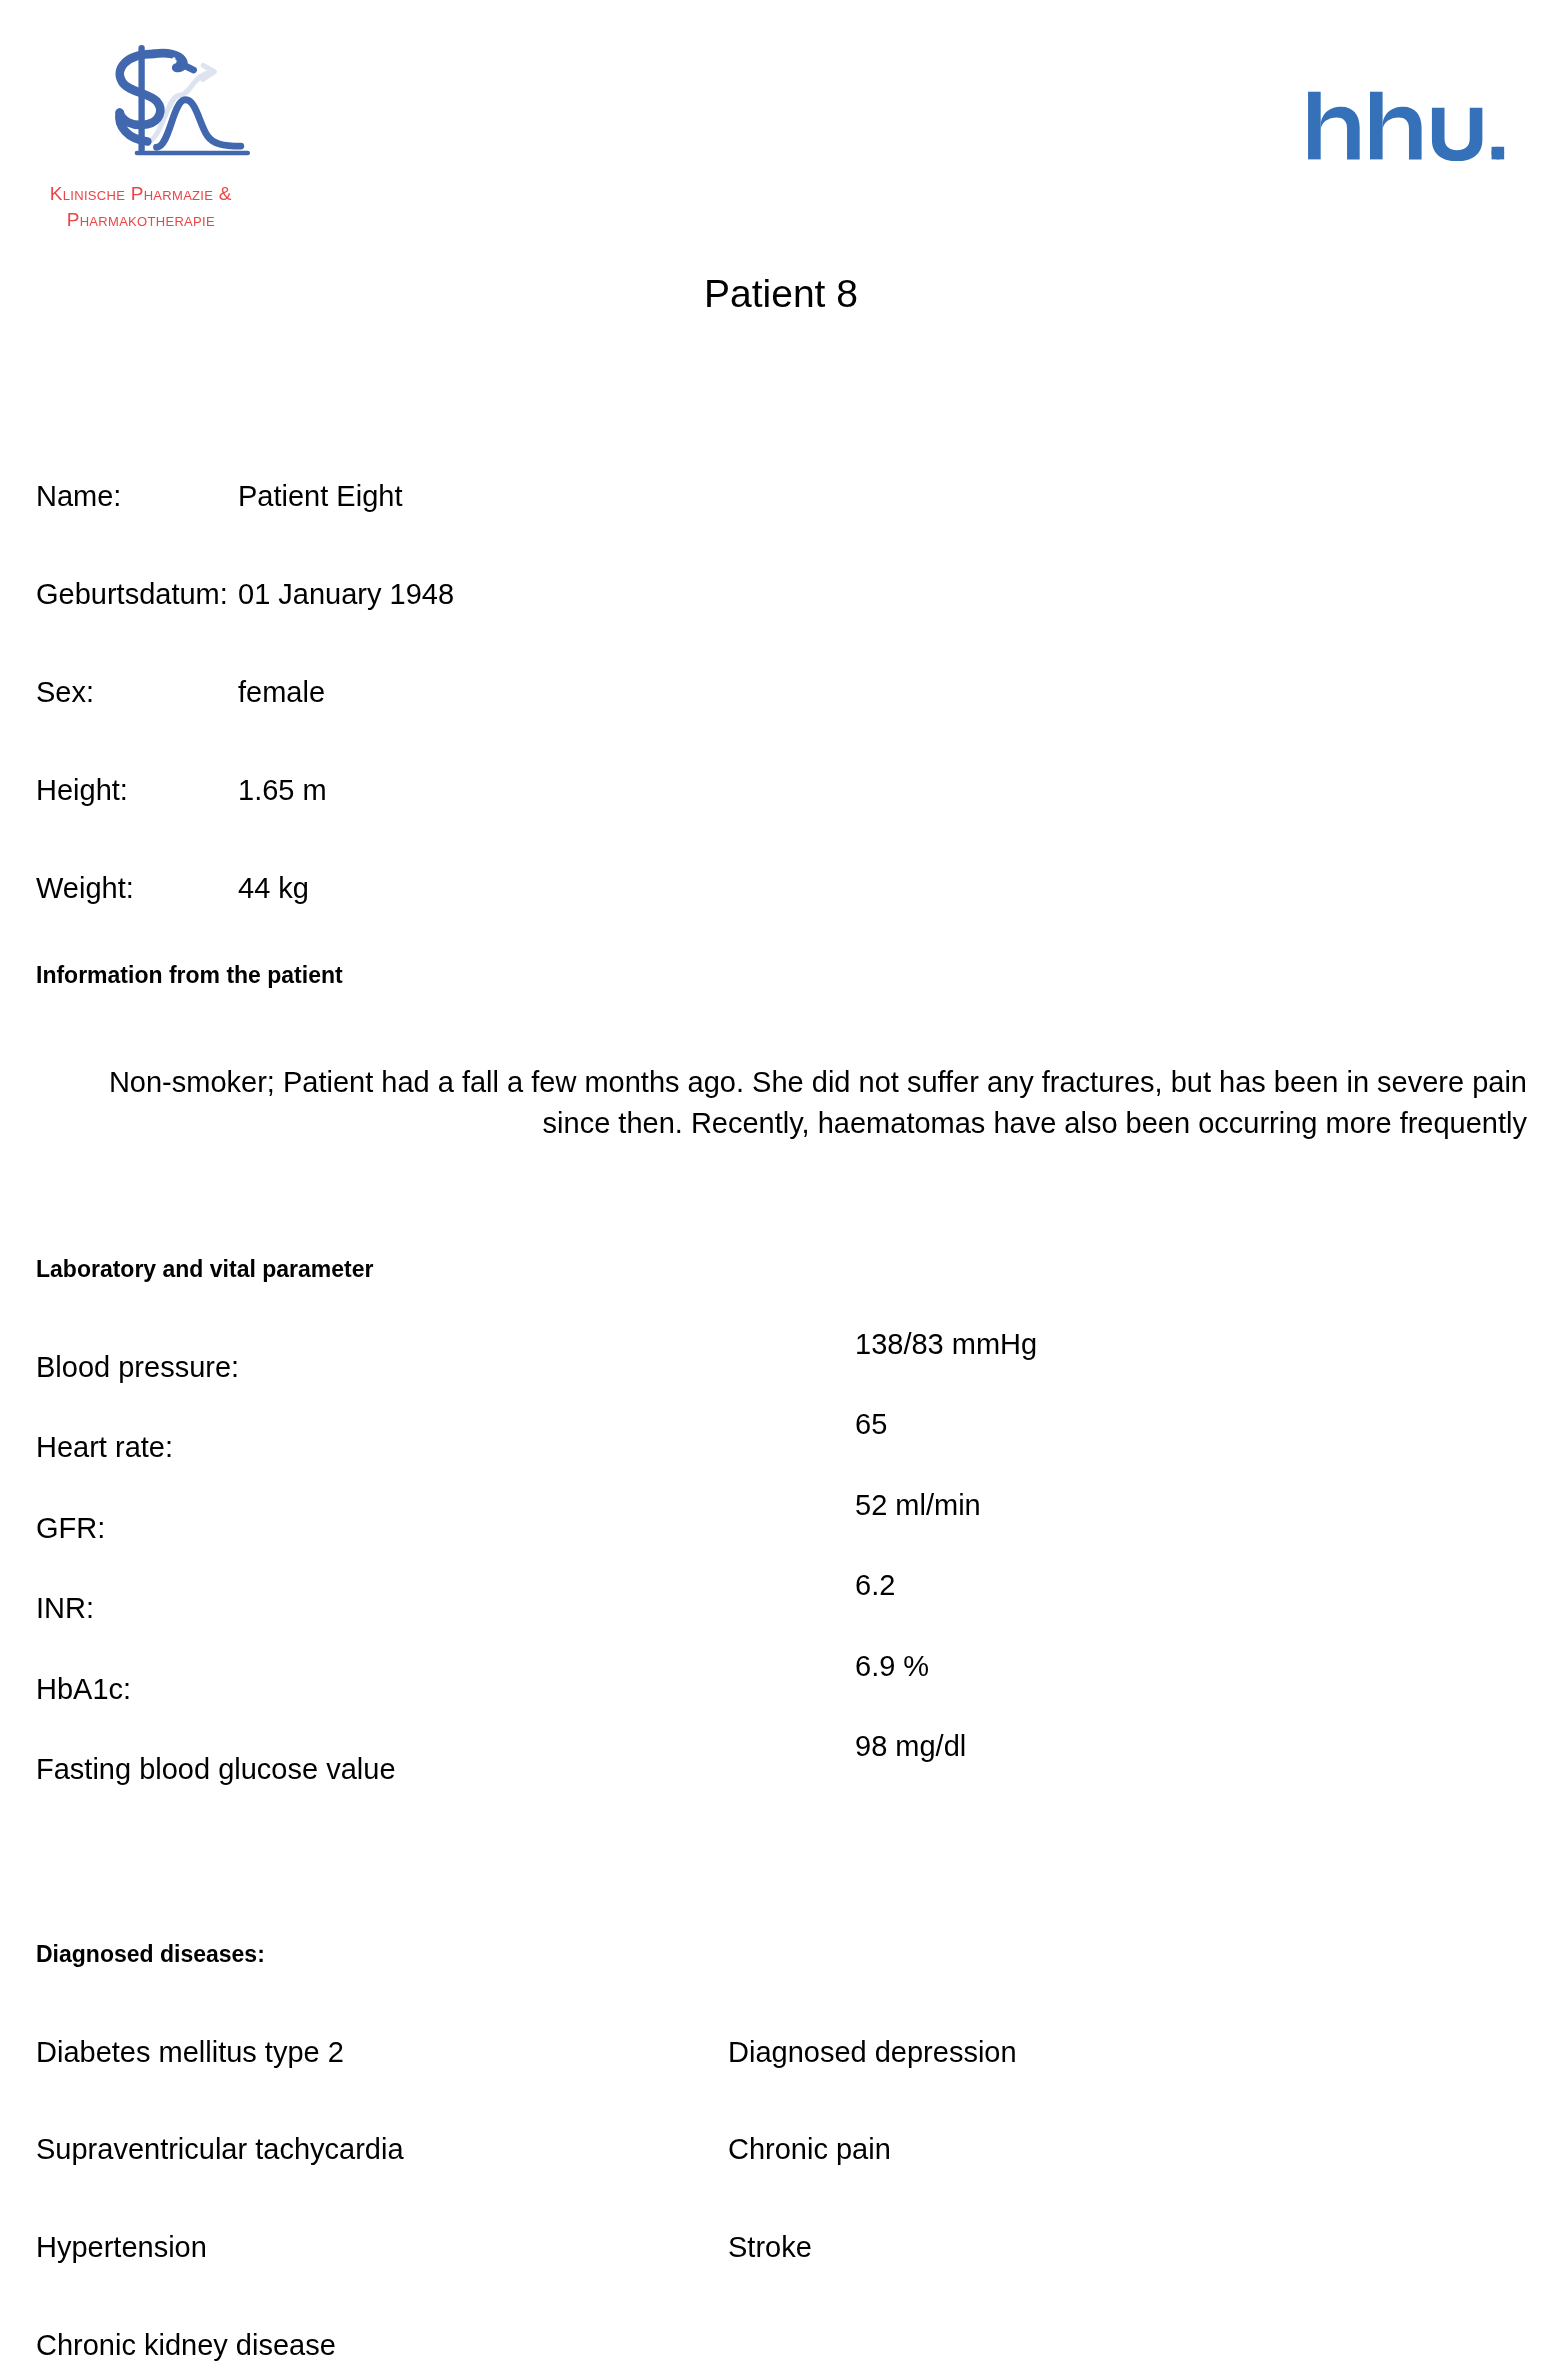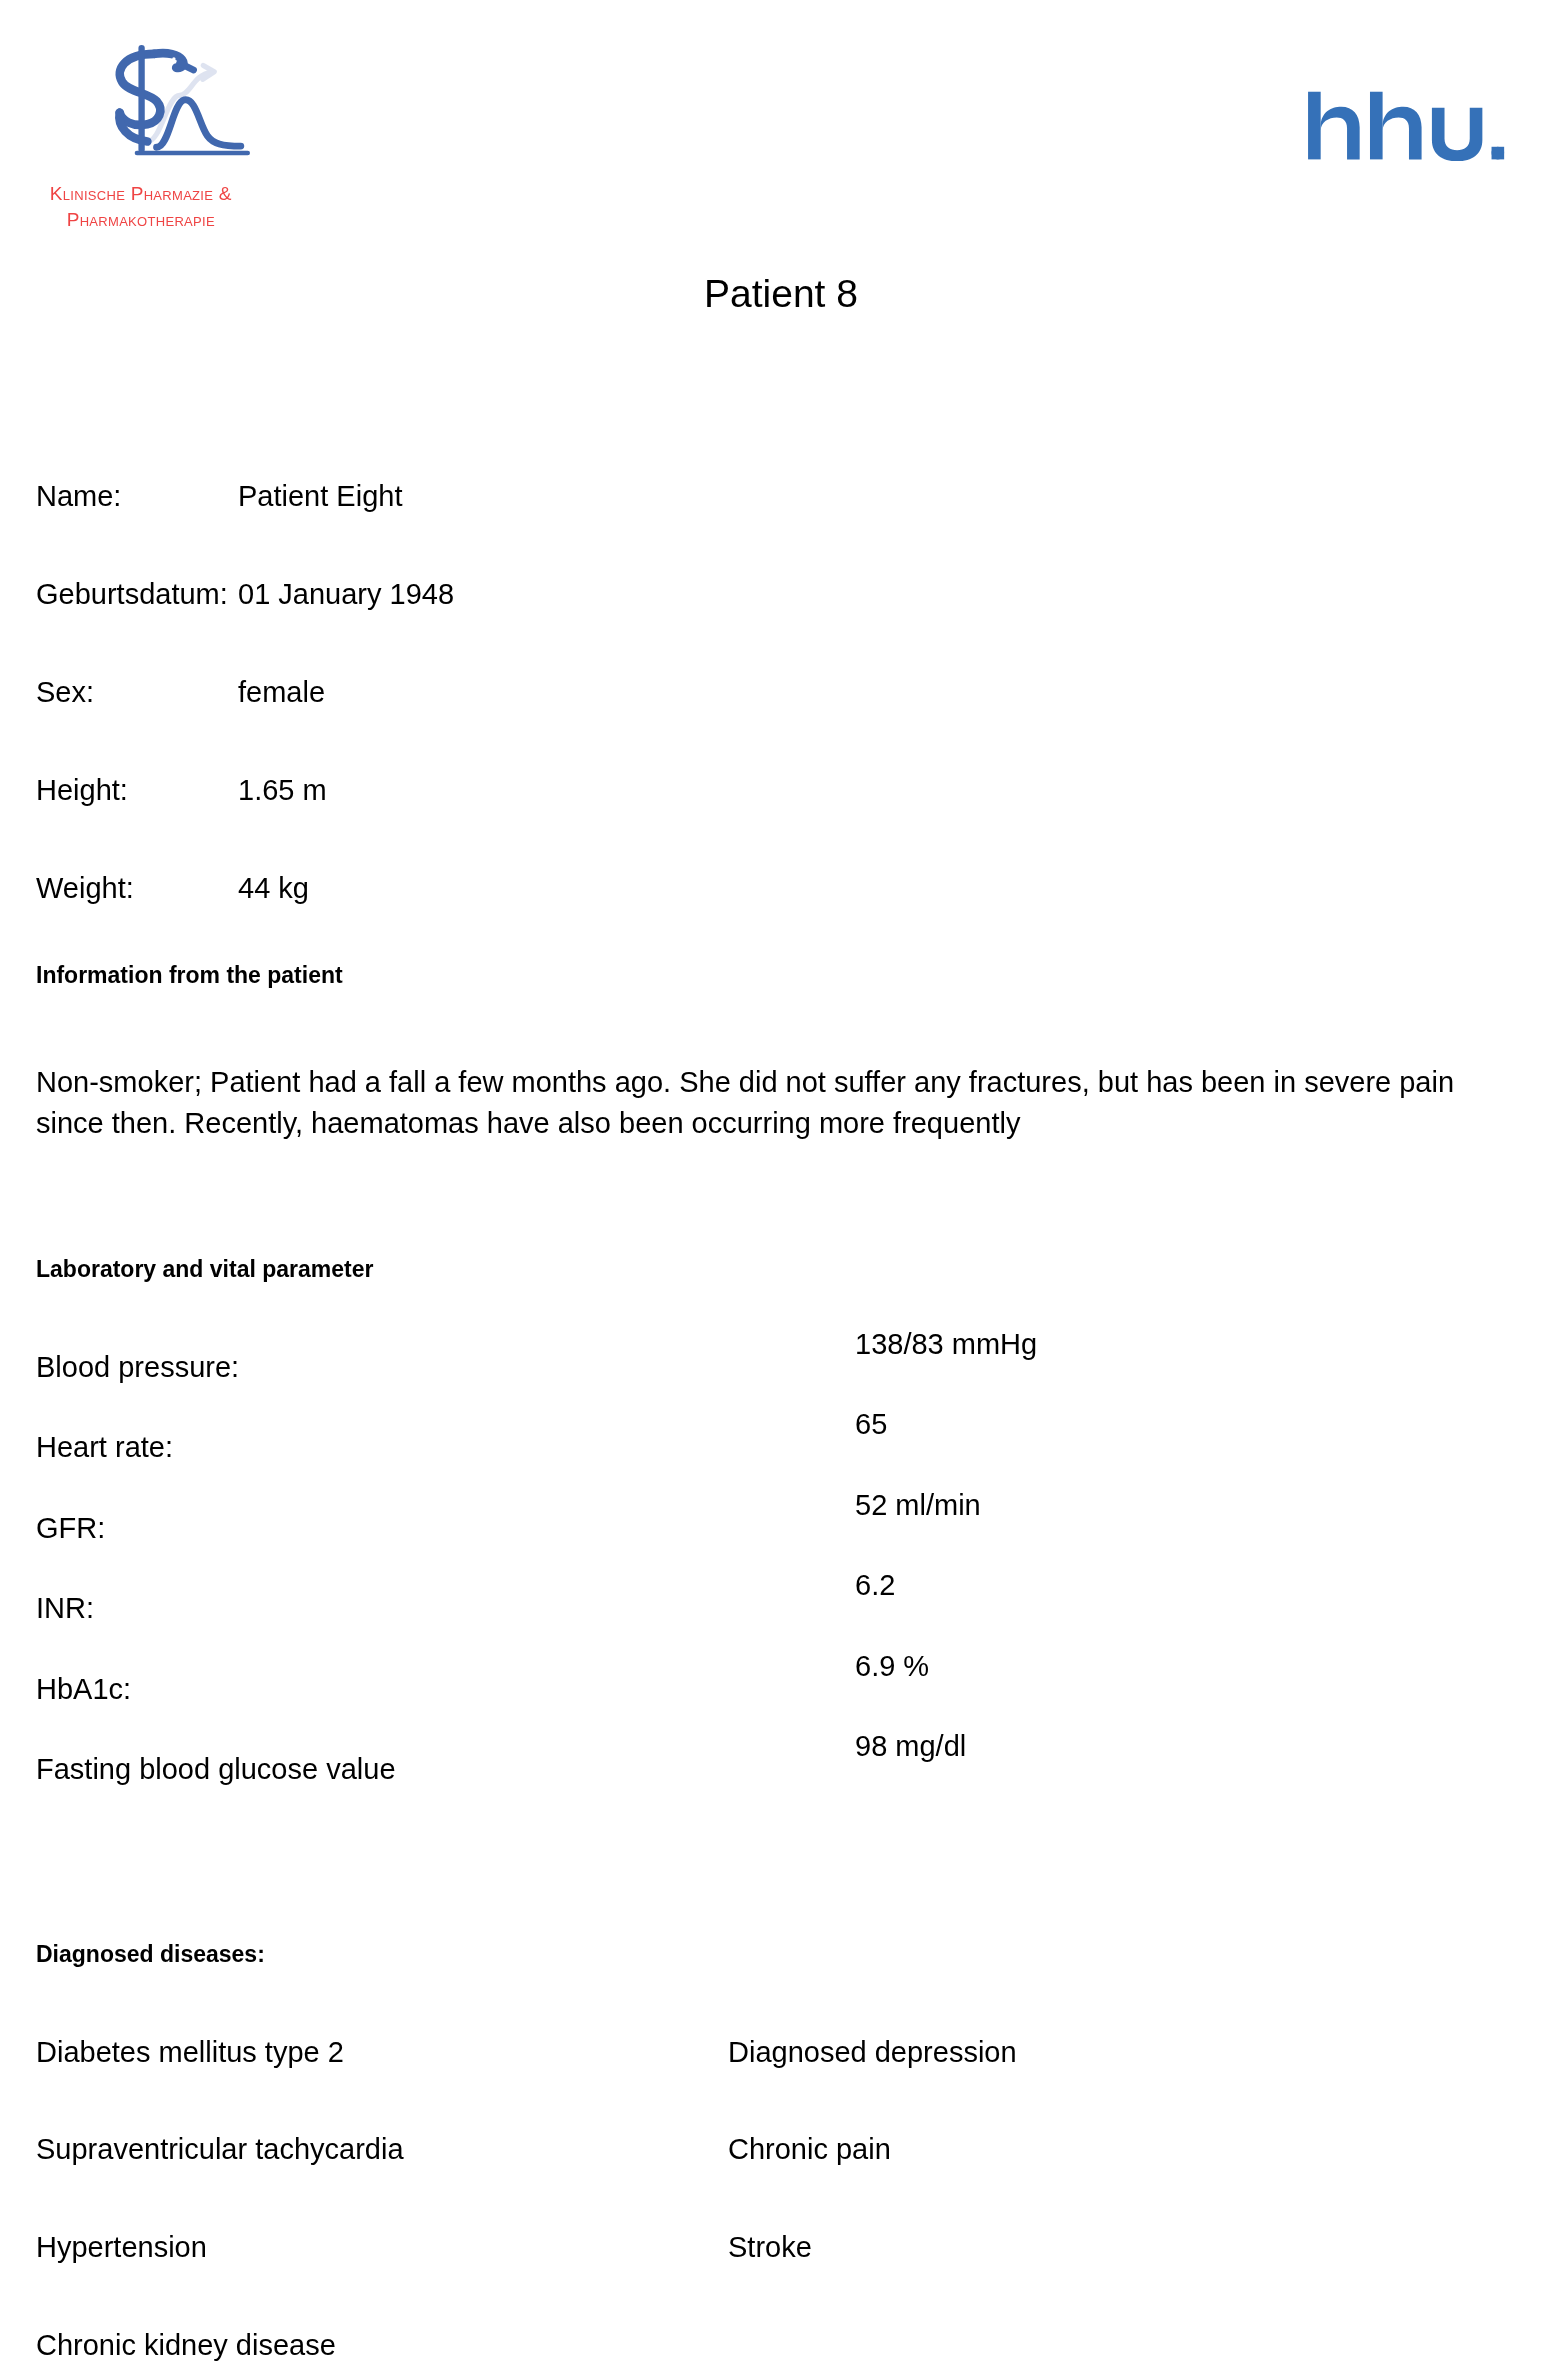--- a/index.html
+++ b/index.html
@@ -98,20 +98,21 @@
     font-size: 23px;
     font-weight: bold;
     line-height: 1;
   }
 
   .para {
     font-size: 29px;
     line-height: 1.42;
     white-space: normal;
     width: 1491px;
+    text-align: right;
   }
 
   
   .col-label   { left: 36px;  }
   .col-value   { left: 238px; }
   .col-labval  { left: 855px; }
   .col-dis-a   { left: 36px;  }
   .col-dis-b   { left: 728px;}
 </style>
 </head>

